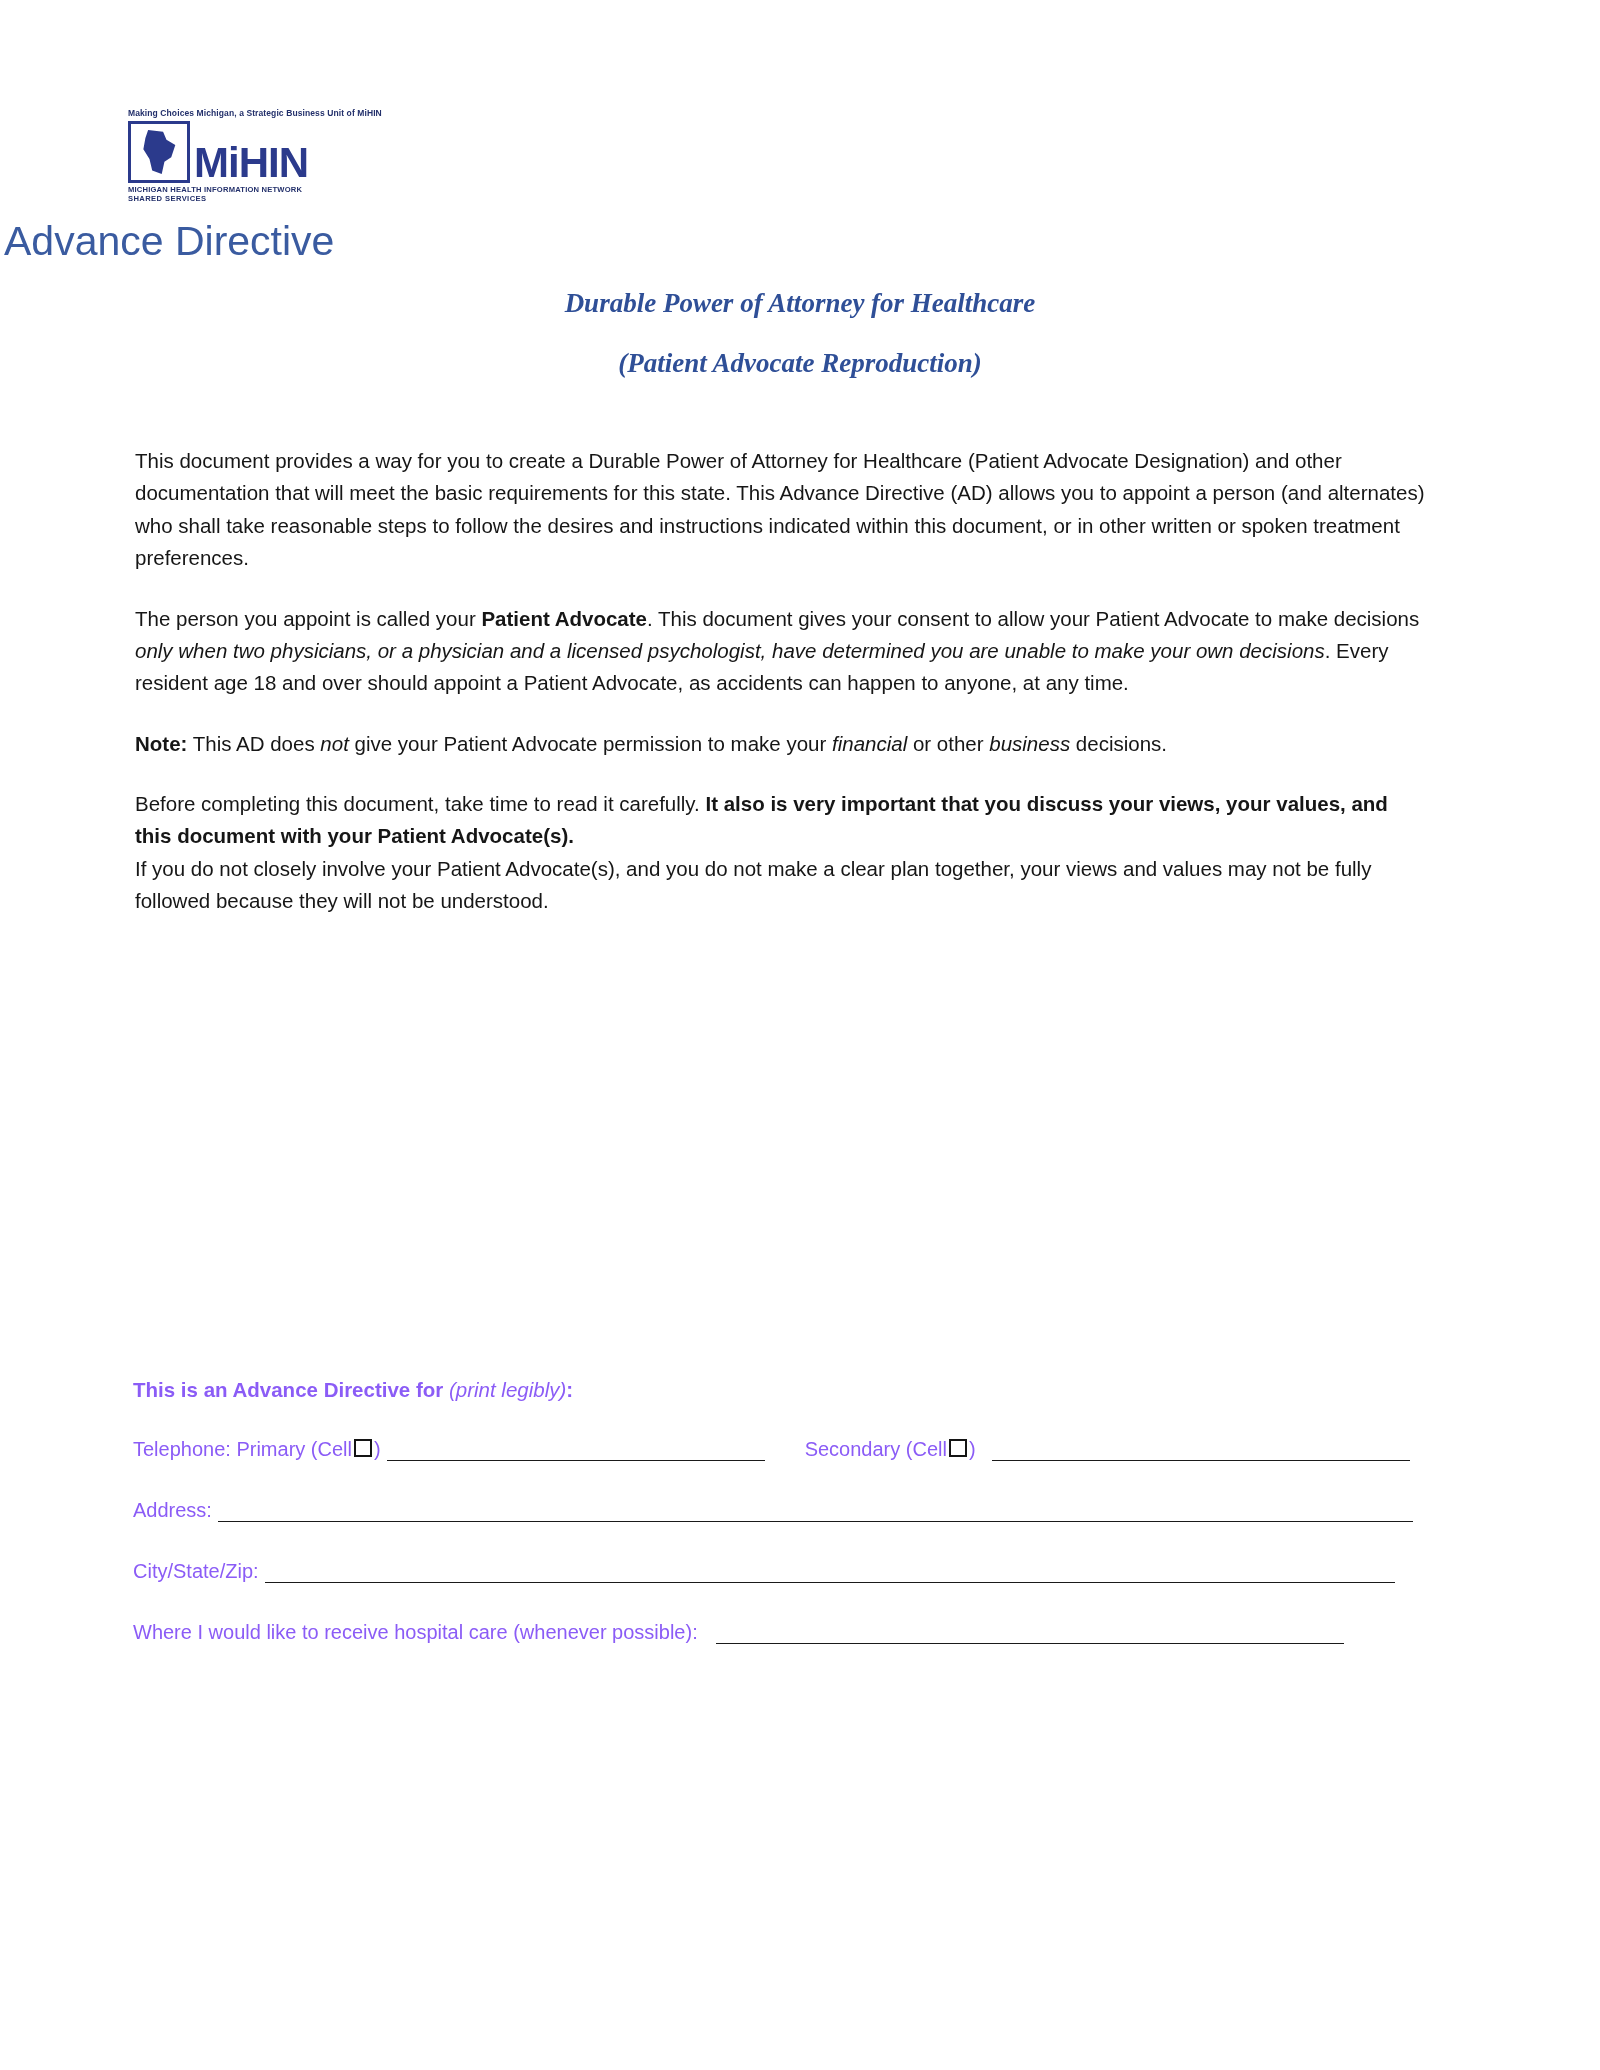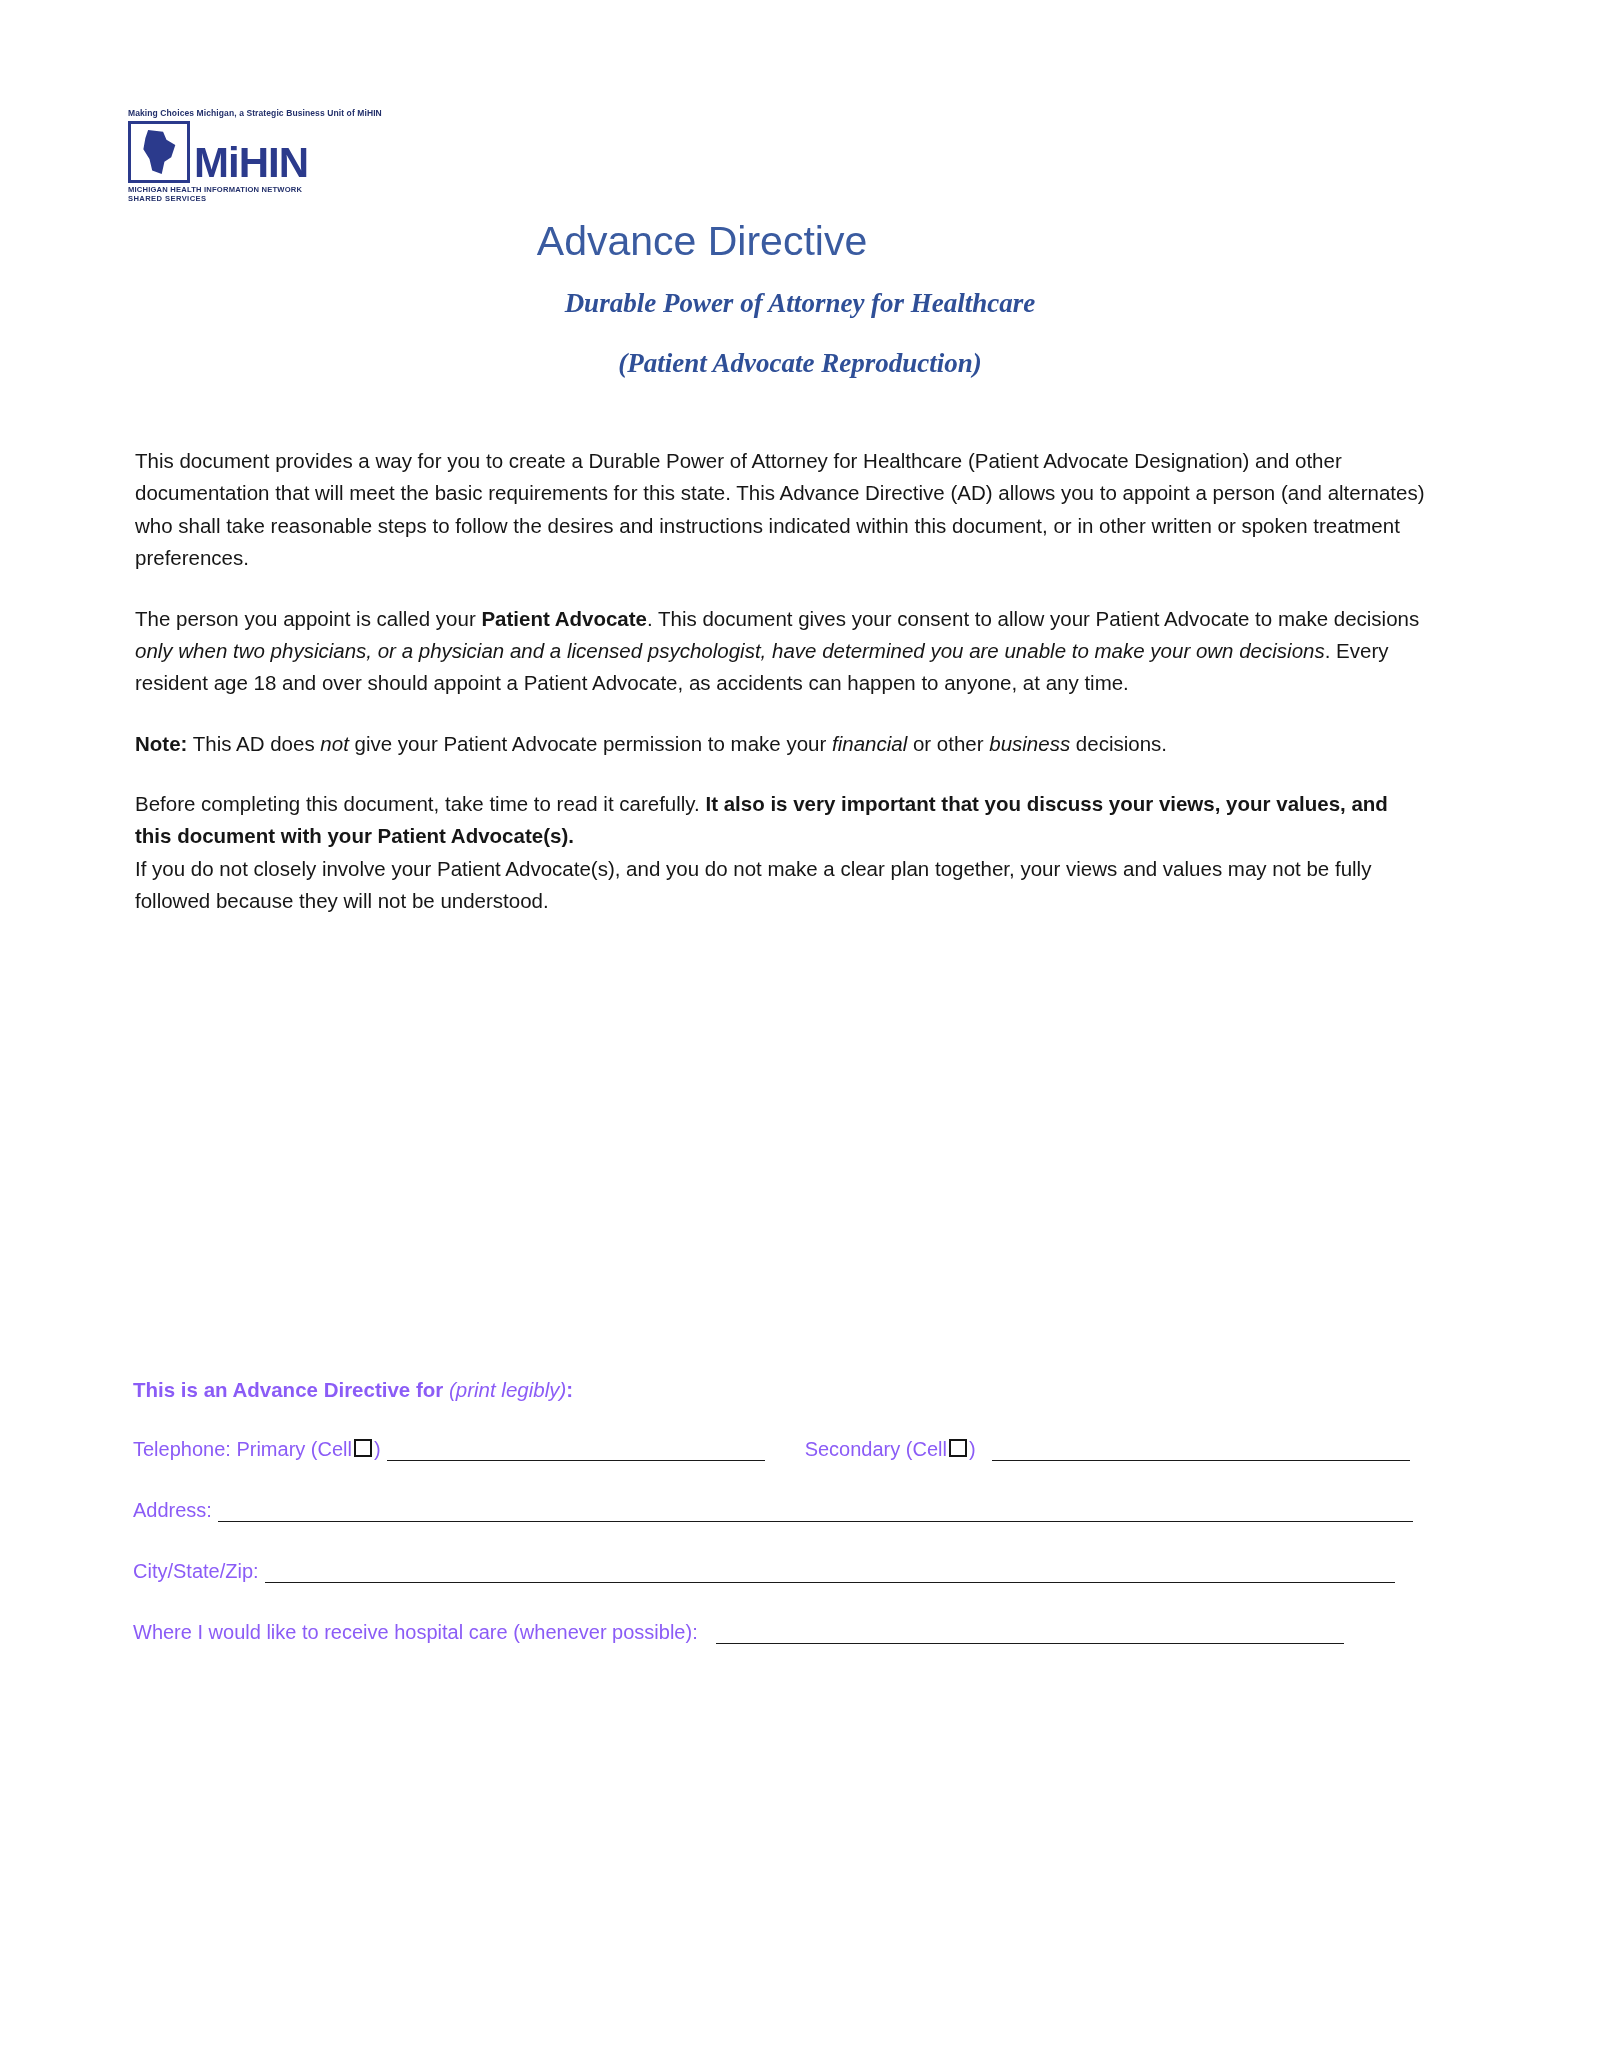--- a/index.html
+++ b/index.html
@@ -86,23 +86,22 @@
     color: #23306b;
     letter-spacing: .4px;
     font-weight: bold;
     white-space: nowrap;
   }
 
   
   .doc-title {
     position: absolute;
     top: 218px;
-    left: 12px;
+    left: 4px;
     width: 1380px;
-    text-align: center;
     font-size: 41px;
     color: #3a5ba0;
     font-family: "Liberation Sans", sans-serif;
     font-weight: normal;
   }
   .doc-subtitle {
     position: absolute;
     top: 288px;
     left: 0;
     width: 1600px;

